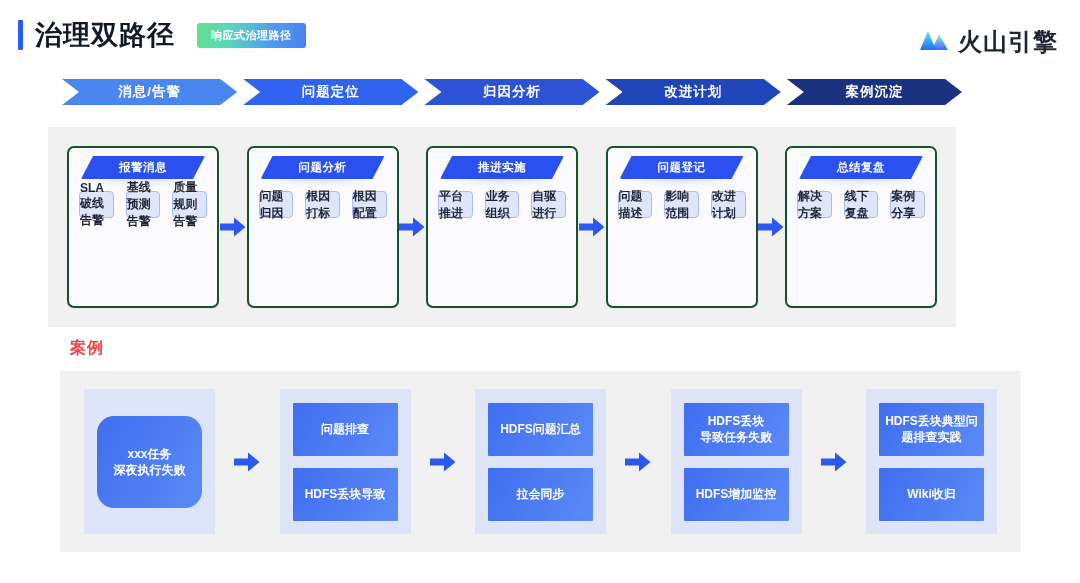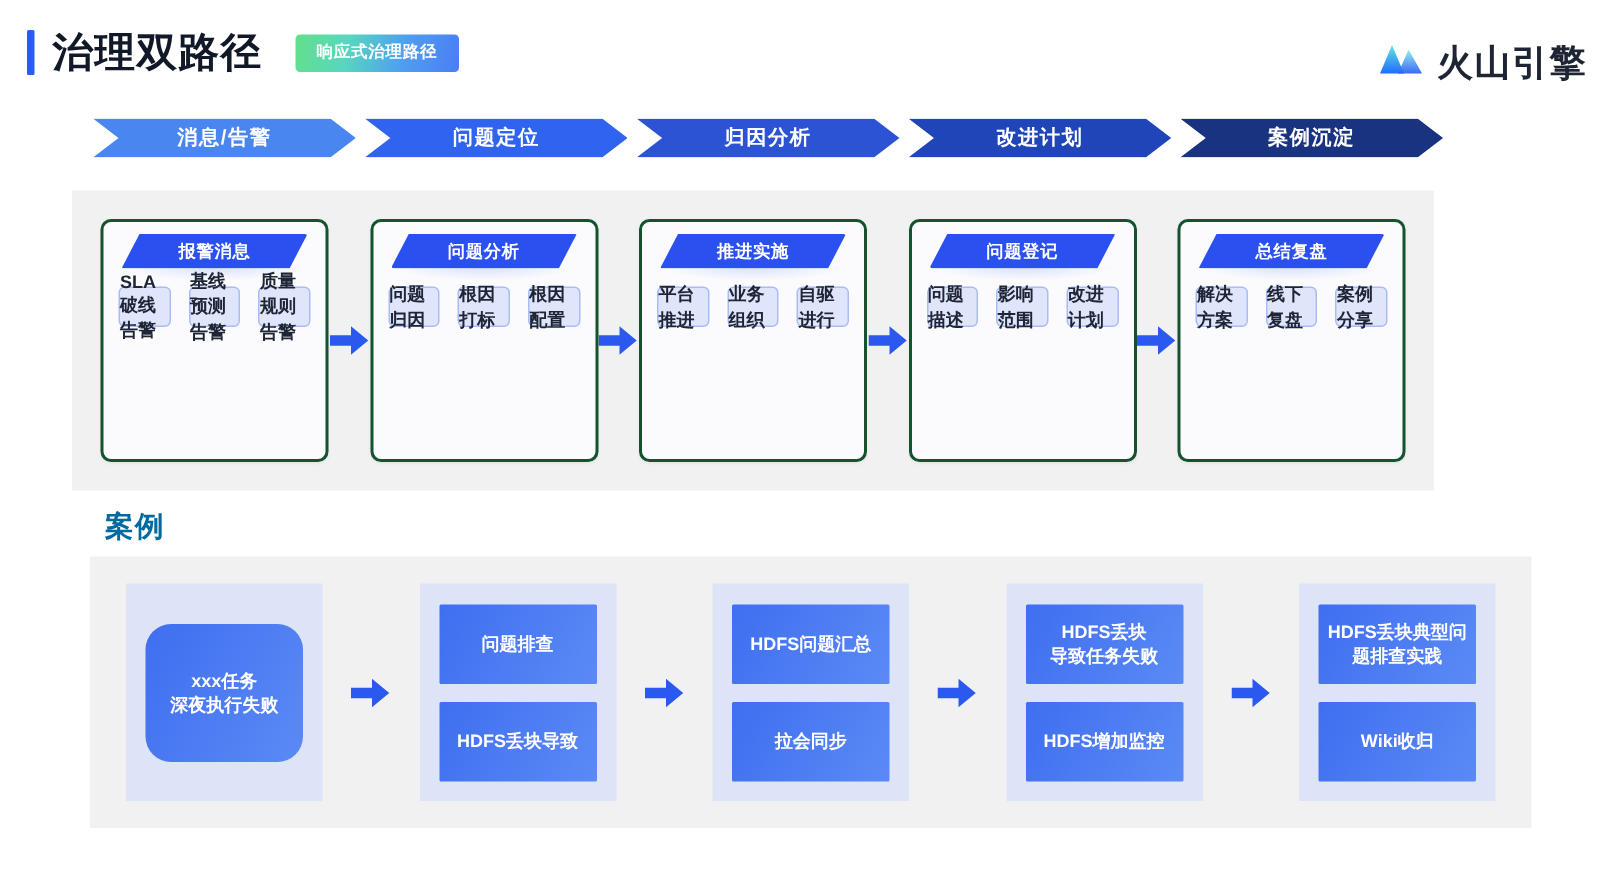--- a/index.html
+++ b/index.html
@@ -115,21 +115,21 @@
     display: flex; align-items: center; justify-content: center;
   }
   .arrow {
     width: 26px; height: 20px;
     display: block;
   }
 
   
   .case-title {
     position: absolute; left: 70px; top: 338px;
-    font-size: 19px; font-weight: bold; color: #0369a1; letter-spacing: 1px;
+    font-size: 16px; font-weight: bold; color: #ef4444; letter-spacing: 1px;
   }
   .panel-case {
     position: absolute; left: 60px; top: 371px;
     width: 961px; height: 181px;
     background: #f1f1f1;
   }
   .case-row {
     position: absolute; left: 0; top: 0; width: 100%; height: 100%;
     display: flex; align-items: center; padding: 0 24px;
   }

